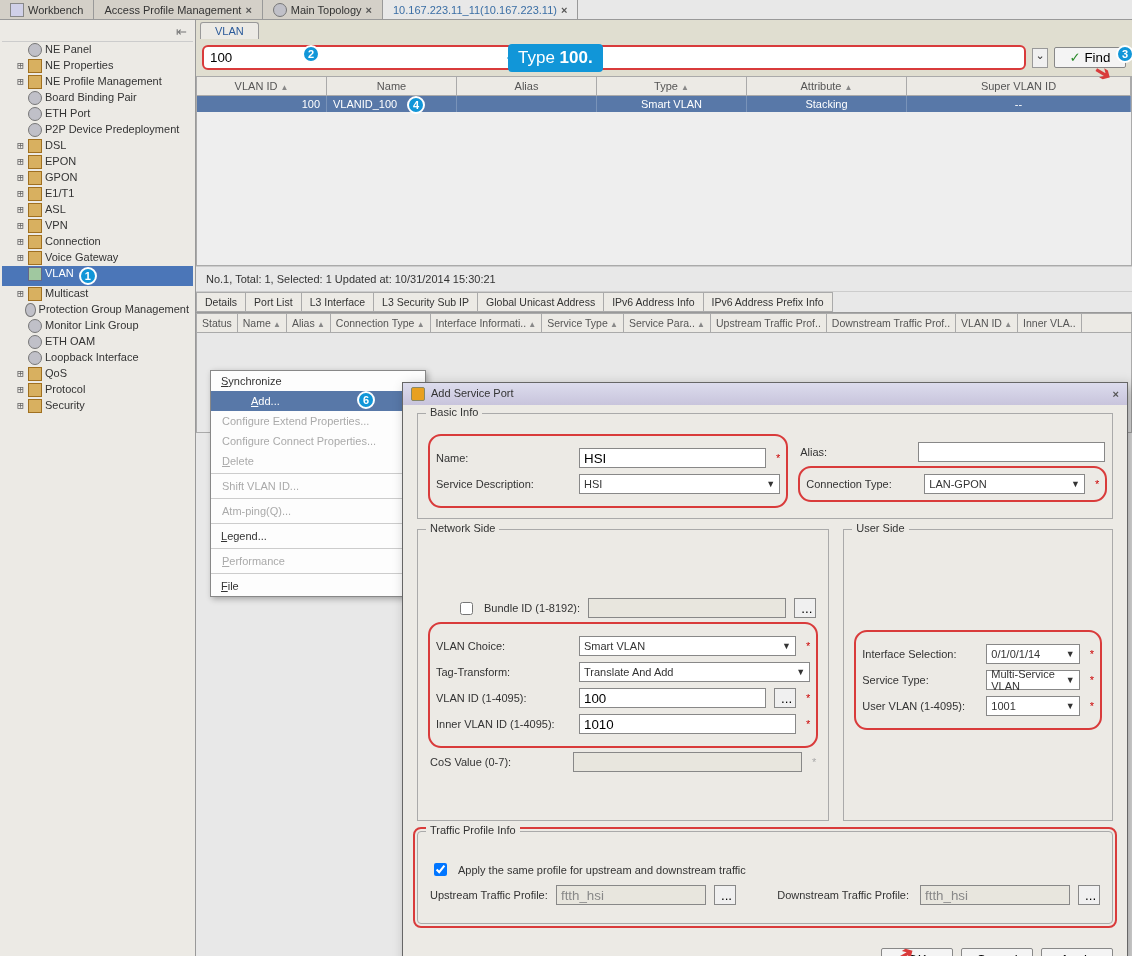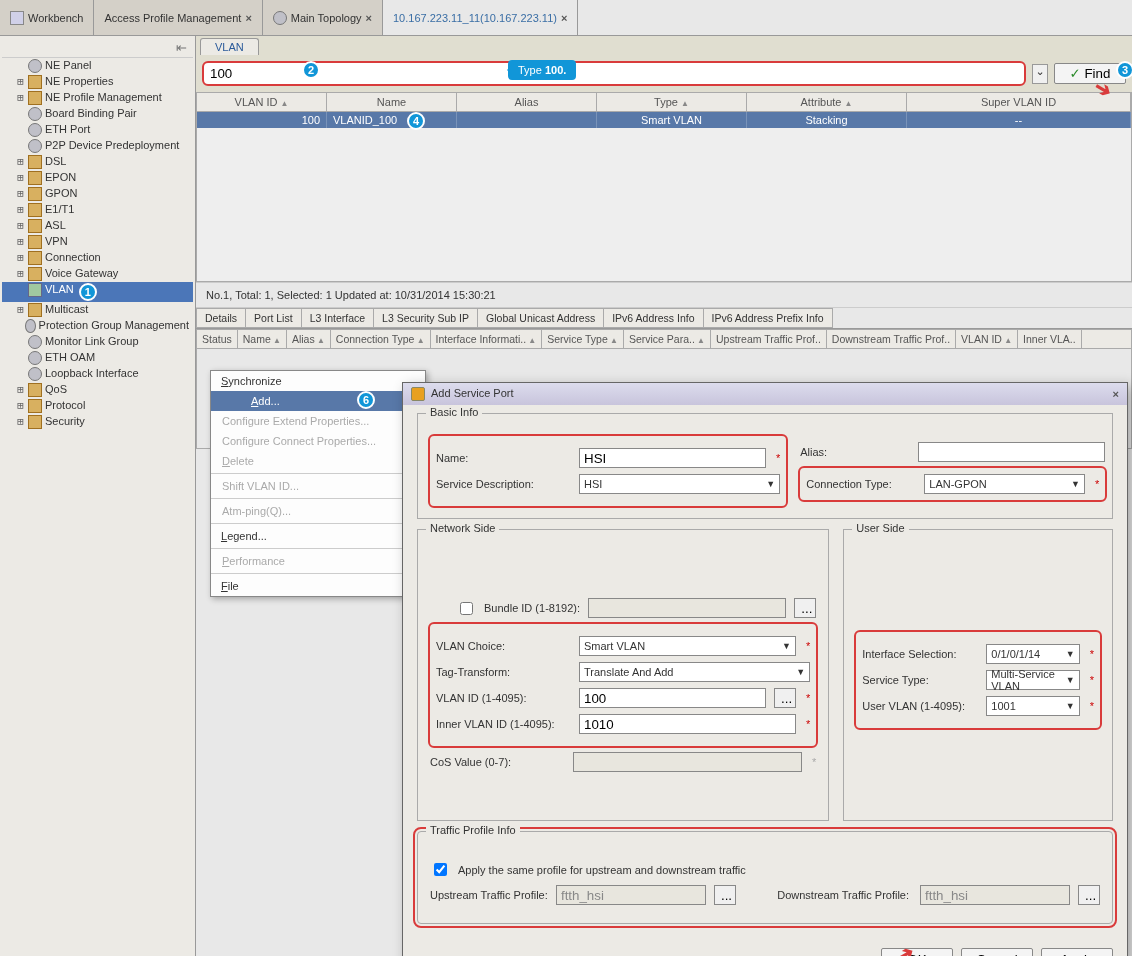--- a/index.html
+++ b/index.html
@@ -11,21 +11,21 @@
   color: #333;
   width: 1132px;
   height: 956px;
   position: relative;
   overflow: hidden;
 }
 .top-tabs {
   display: flex;
   background: #e8e8e8;
   border-bottom: 1px solid #999;
-  height: 36px;
+  height: 20px;
 }
 .top-tab {
   padding: 3px 10px;
   background: #d4d0c8;
   border-right: 1px solid #999;
   cursor: pointer;
   display: flex;
   align-items: center;
   gap: 4px;
 }
@@ -197,21 +197,21 @@
   border: 2px solid #fff;
   font-weight: bold;
   font-size: 11px;
 }
 .tooltip {
   position: absolute;
   background: #1196d8;
   color: #fff;
   padding: 4px 10px;
   border-radius: 4px;
-  font-size: 11px;
+  font-size: 17px;
 }
 .tooltip::before {
   content: "";
   position: absolute;
   left: -6px;
   top: 50%;
   margin-top: -5px;
   border: 5px solid transparent;
   border-right-color: #1196d8;
 }
@@ -288,21 +288,21 @@
 }
 .dlg-btn {
   width: 72px;
   padding: 3px;
   background: #f4f4f4;
   border: 1px solid #888;
   border-radius: 2px;
   cursor: pointer;
   text-align: center;
 }
-.hl-box { outline: 2px solid #d93b3b; border-radius: 4px; padding: 6px; }
+.hl-box { outline: 2px solid #d93b3b; border-radius: 11px; padding: 6px; }
 u { text-decoration: underline; }
 </style>
 </head>
 <body>
 
 <div class="top-tabs">
   <div class="top-tab">
     <span class="node-icon icon-panel"></span>
     <span>Workbench</span>
   </div>

